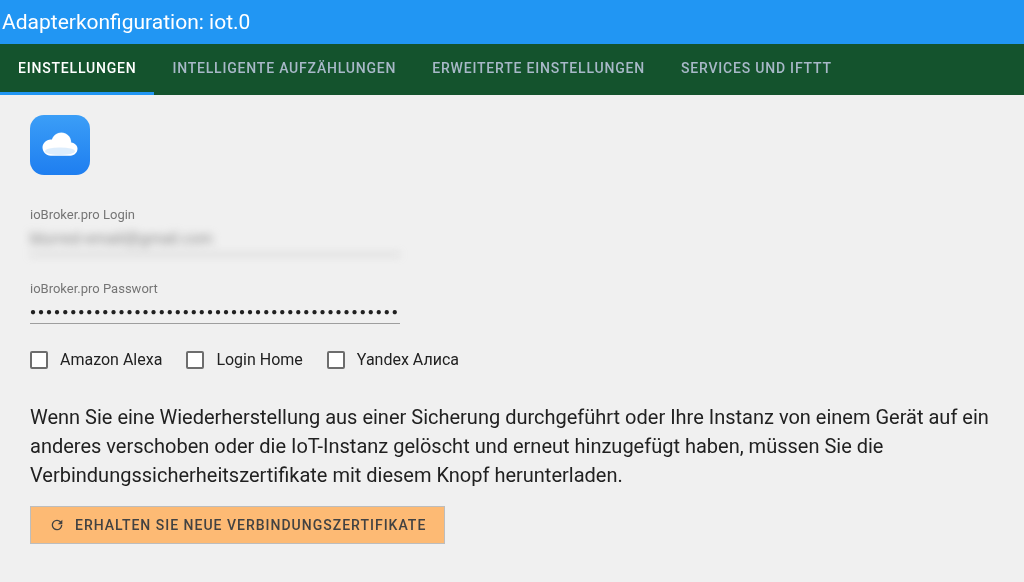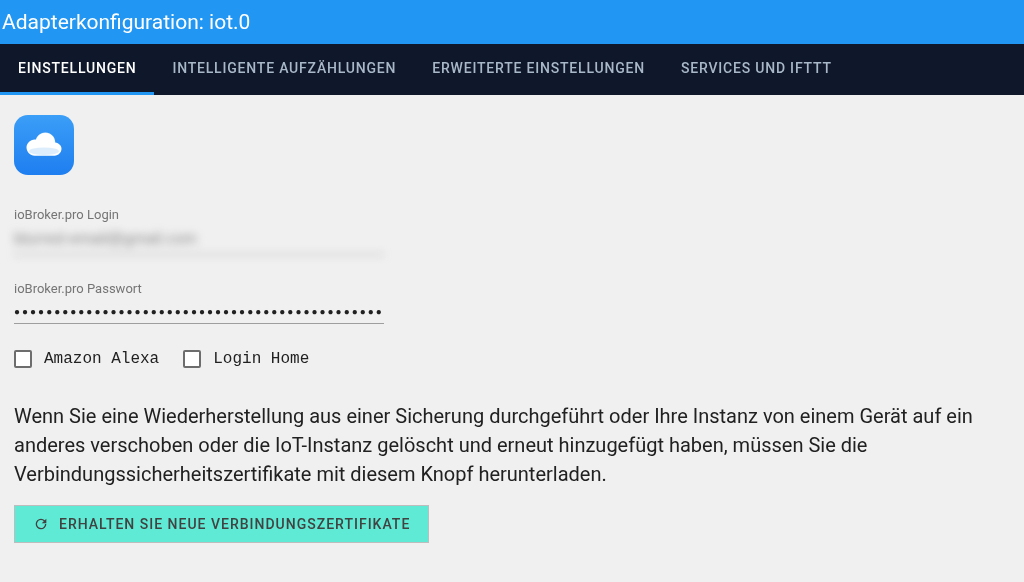--- a/index.html
+++ b/index.html
@@ -15,40 +15,41 @@
       overflow: hidden;
     }
     .header {
       background: #2196f3;
       color: white;
       padding: 10px 2px;
       font-size: 21px;
       font-weight: 400;
     }
     .tabs {
-      background: #0f172a;
+      background: #14532d;
       display: flex;
       padding: 0;
     }
     .tab {
       color: #a8b8c8;
       padding: 16px 18px;
       font-size: 14px;
       letter-spacing: 0.8px;
       font-weight: 500;
       cursor: pointer;
       border-bottom: 3px solid transparent;
       text-transform: uppercase;
     }
     .tab.active {
       color: #ffffff;
       border-bottom: 3px solid #2196f3;
     }
     .content {
       padding: 20px 14px;
+      margin-left: 16px;
     }
     .app-icon {
       width: 60px;
       height: 60px;
       background: linear-gradient(180deg, #3b9ef7 0%, #1e7ef0 100%);
       border-radius: 14px;
       display: flex;
       align-items: center;
       justify-content: center;
       margin-bottom: 32px;
@@ -91,21 +92,20 @@
       display: flex;
       gap: 24px;
       margin-bottom: 34px;
       margin-top: 8px;
     }
     .checkbox-item {
       display: flex;
       align-items: center;
       gap: 12px;
       cursor: pointer;
-      font-family: Liberation Mono, monospace;
     }
     .checkbox-box {
       width: 18px;
       height: 18px;
       border: 2px solid #6d6d6d;
       border-radius: 2px;
       background: white;
     }
     .checkbox-label {
       font-size: 16px;
@@ -116,21 +116,21 @@
       color: #212121;
       line-height: 1.45;
       margin-bottom: 16px;
     }
     .cert-button {
       display: inline-flex;
       align-items: center;
       gap: 10px;
       padding: 10px 18px;
       border: 1px solid #bdbdbd;
-      background: #5eead4;
+      background: #fdba74;
       font-size: 14px;
       letter-spacing: 1px;
       color: #424242;
       cursor: pointer;
       font-weight: 500;
       text-transform: uppercase;
       font-family: inherit;
     }
     .refresh-icon {
       width: 16px;
@@ -173,20 +173,24 @@
 
   <div class="checkboxes">
     <label class="checkbox-item">
       <span class="checkbox-box"></span>
       <span class="checkbox-label">Amazon Alexa</span>
     </label>
     <label class="checkbox-item">
       <span class="checkbox-box"></span>
       <span class="checkbox-label">Login Home</span>
     </label>
+    <label class="checkbox-item">
+      <span class="checkbox-box"></span>
+      <span class="checkbox-label">Yandex Алиса</span>
+    </label>
   </div>
 
   <p class="info-text">Wenn Sie eine Wiederherstellung aus einer Sicherung durchgeführt oder Ihre Instanz von einem Gerät auf ein anderes verschoben oder die IoT-Instanz gelöscht und erneut hinzugefügt haben, müssen Sie die Verbindungssicherheitszertifikate mit diesem Knopf herunterladen.</p>
 
   <button class="cert-button">
     <svg class="refresh-icon" viewBox="0 0 24 24">
       <path d="M17.65 6.35A7.96 7.96 0 0012 4a8 8 0 108 8h-2a6 6 0 11-1.76-4.24L13 11h7V4l-2.35 2.35z" fill="#424242"></path>
     </svg>
     <span>ERHALTEN SIE NEUE VERBINDUNGSZERTIFIKATE</span>
   </button>

